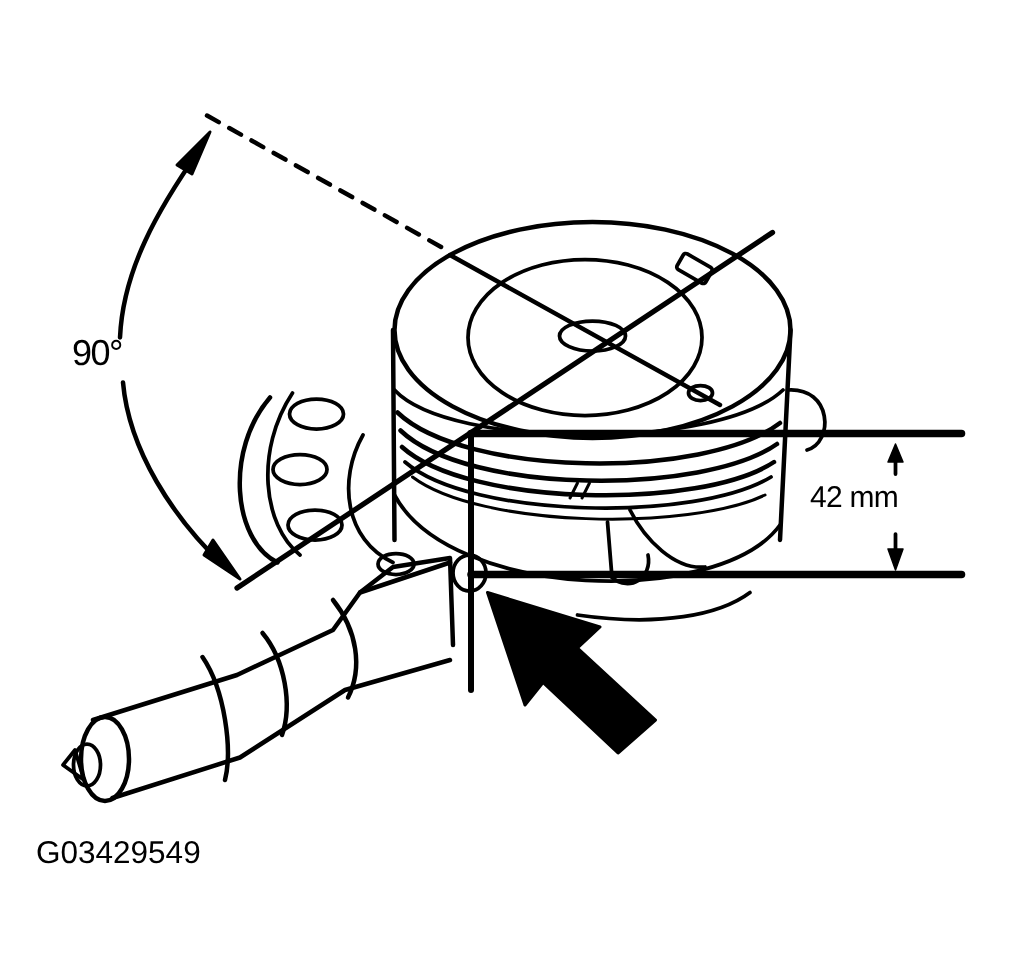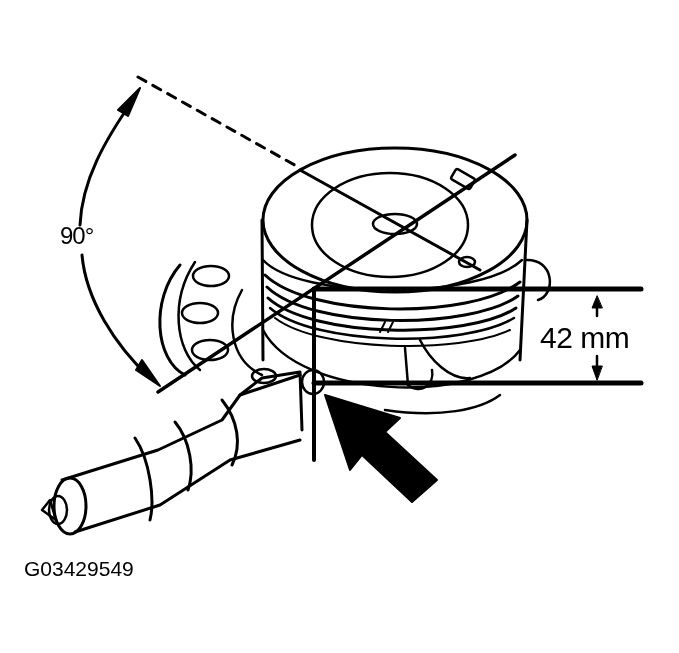--- a/index.html
+++ b/index.html
@@ -1,19 +1,19 @@
 <!DOCTYPE html>
 <html><head>
 <meta charset="utf-8">
 <style>
   html, body { margin: 0; padding: 0; background: #ffffff; }
   body { width: 679px; height: 653px; position: relative; overflow: hidden; }
   #canvas { position: absolute; left: 0; top: 0; }
-  .angle-label { position:absolute; left:60px; top:222px; font-family:"Liberation Sans",sans-serif; font-size:24px; color:#000; letter-spacing:-1px; }
-  .dim-label { position:absolute; left:540px; top:321px; font-family:"Liberation Sans",sans-serif; font-size:30px; color:#000; letter-spacing:-0.5px; }
+  .angle-label { position:absolute; left:48px; top:222px; font-family:"Liberation Sans",sans-serif; font-size:24px; color:#000; letter-spacing:-1px; }
+  .dim-label { position:absolute; left:540px; top:321px; font-family:"Liberation Sans",sans-serif; font-size:20px; color:#000; letter-spacing:-0.5px; }
   .fig-id { position:absolute; left:24px; top:557px; font-family:"Liberation Sans",sans-serif; font-size:21px; color:#000; }
 </style>
 </head>
 <body>
 
 <svg id="canvas" width="679" height="653" viewBox="0 0 679 653">
   <g fill="none" stroke="#000" stroke-linecap="round" stroke-linejoin="round">
 
     <g>
       <path d="M133,100 C105,140 82,180 80,225" stroke-width="3"></path>

